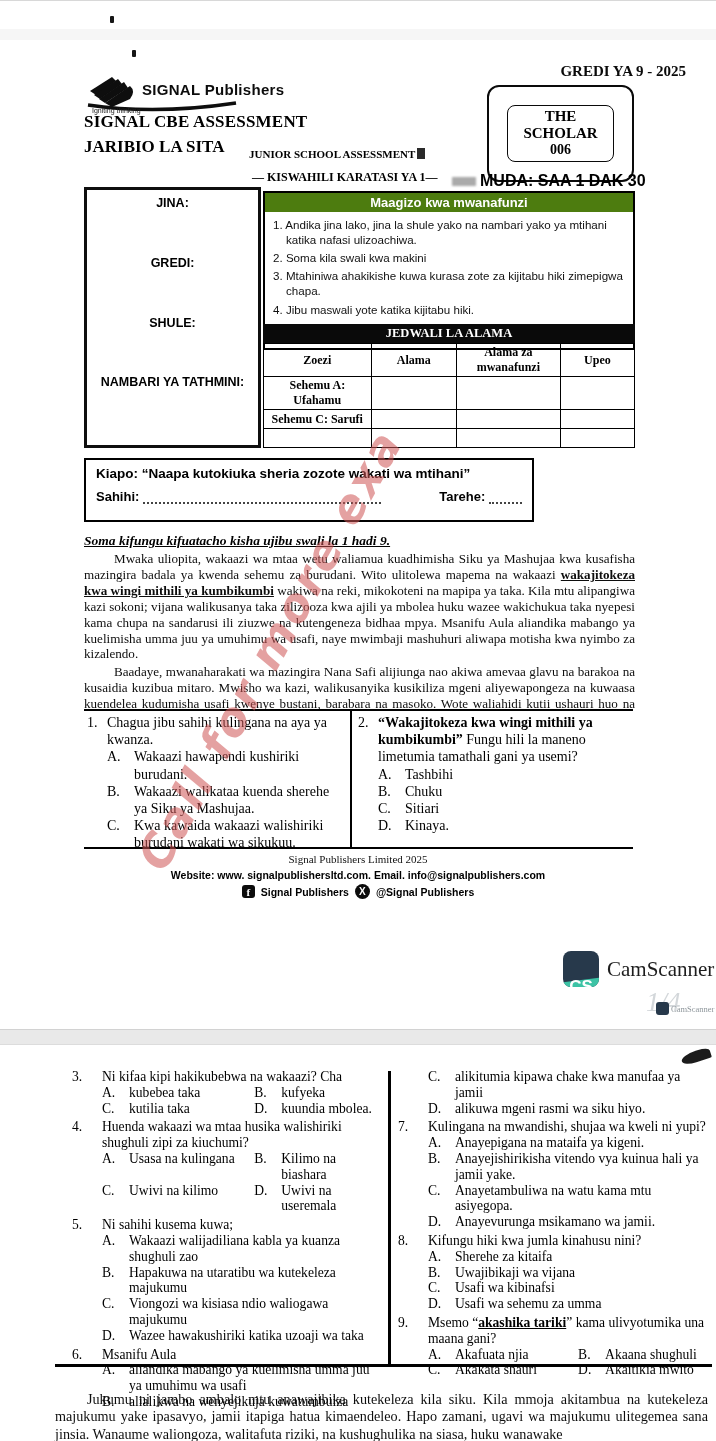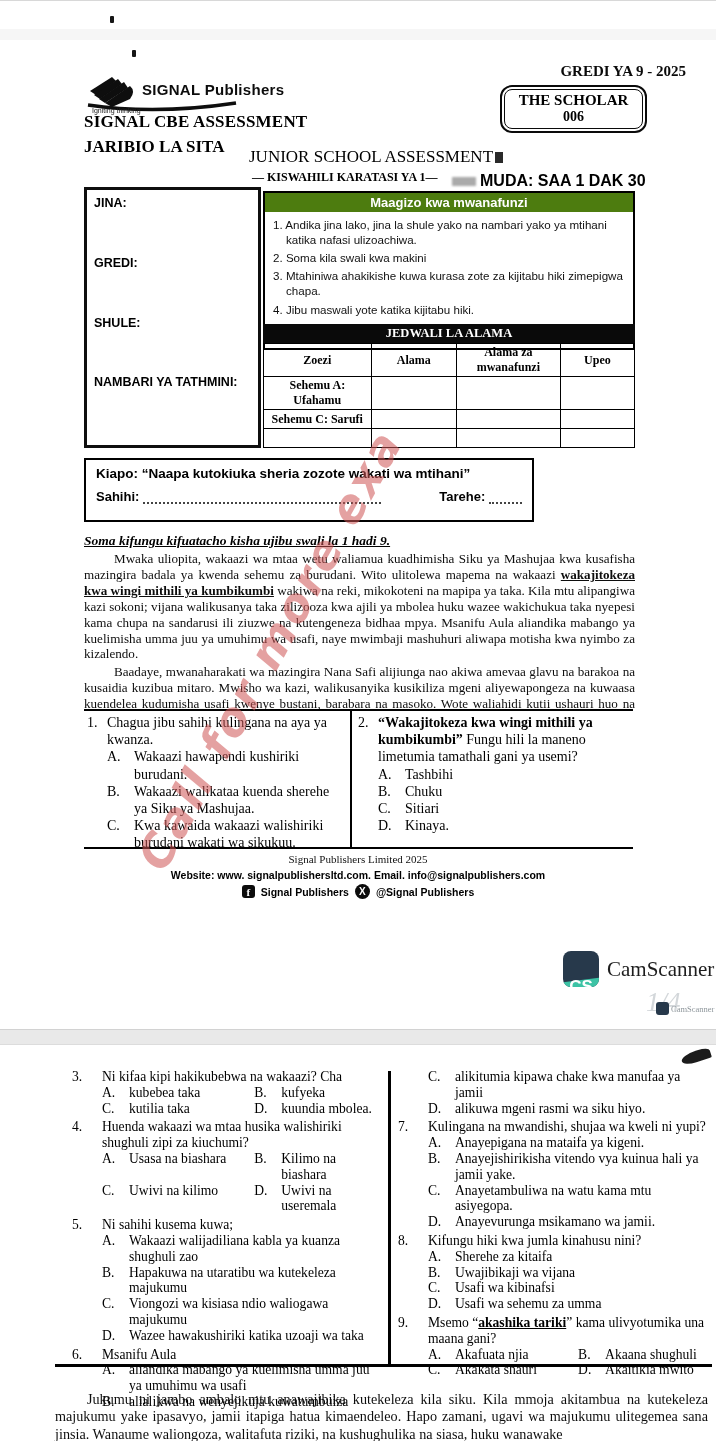--- a/index.html
+++ b/index.html
@@ -13,40 +13,40 @@
   #page1 { position:absolute; left:0; top:0; width:716px; height:1028px; background:#fff; }
   .faint-band { position:absolute; left:0; top:28px; width:716px; height:11px; background:#f6f6f6; }
   .speck { position:absolute; background:#161616; border-radius:1px; }
 
   .logo { position:absolute; left:86px; top:68px; width:220px; height:48px; }
   .logo-brand { position:absolute; left:56px; top:12px; font-family:"Liberation Sans",sans-serif;
                 font-weight:bold; font-size:15px; color:#0c0c0c; letter-spacing:.3px; }
   .logo-tag { position:absolute; left:6px; top:38px; font-size:7px; color:#222;
               font-family:"Liberation Sans",sans-serif; }
   .grade-year { position:absolute; right:30px; top:62px; font-weight:bold; font-size:15px; color:#0a0a0a; }
-  .series-box { position:absolute; left:500px; top:84px; width:147px; border:2.5px solid #0a0a0a;
-                border-radius:12px; padding:2px; }
+  .series-box { position:absolute; left:487px; top:84px; width:147px; border:2.5px solid #0a0a0a;
+                border-radius:12px; padding:18px; }
   .series-inner { border:1.5px solid #0a0a0a; border-radius:8px; text-align:center; padding:2px 0 3px; }
   .series-title { font-weight:bold; font-size:15px; }
   .series-num { font-weight:bold; font-size:14px; }
 
   .h1 { position:absolute; left:84px; top:111px; font-weight:bold; font-size:17px; letter-spacing:.2px; }
   .h2 { position:absolute; left:84px; top:136px; font-weight:bold; font-size:17px; }
-  .center-head { position:absolute; left:249px; top:146px; font-weight:normal; font-size:17px; }
+  .center-head { position:absolute; left:249px; top:146px; font-weight:bold; font-size:11px; }
   .center-head::after { content:""; display:inline-block; width:8px; height:11px; background:#2a2a2a;
                         margin-left:2px; transform:translateY(1px); }
   .paper-head { position:absolute; left:252px; top:169px; font-weight:bold; font-size:12px;text-align:center; }
   .duration { position:absolute; left:452px; top:171px; font-family:"Liberation Sans",sans-serif;
               font-weight:bold; font-size:16px; white-space:nowrap; }
   .duration::before { content:""; display:inline-block; width:24px; height:9px; background:#666;
                       opacity:.55; filter:blur(1.2px); margin-right:4px; }
 
   .form-box { position:absolute; left:84px; top:186px; width:177px; height:261px;
               border:3px solid #0f0f0f; padding:6px 7px 10px; display:flex; flex-direction:column; }
-  .form-field { flex:1; display:flex; flex-direction:row; }
+  .form-field { flex:1; display:flex; flex-direction:column;align-items:center; }
   .form-label { font-family:"Liberation Sans",sans-serif; font-weight:bold; font-size:12.5px; }
   .form-dots { margin-top:auto; border-bottom:2px dotted #3a3a3a; height:2px; margin-bottom:7px; }
 
   .inst-box { position:absolute; left:263px; top:190px; width:372px; border:2.5px solid #000; background:#fff; }
   .inst-head { background:#4d7c0f; color:#fff; text-align:center; font-family:"Liberation Sans",sans-serif;
                font-weight:bold; font-size:13px; padding:2px 0; }
   .inst-body { padding:6px 8px 9px; }
   .inst-item { font-family:"Liberation Sans",sans-serif; font-size:11.6px; line-height:1.28;
                padding-left:13px; text-indent:-13px; margin-bottom:3.5px; color:#111; }
 
@@ -370,21 +370,21 @@
           </div>
         </div>
         <div class="q">
           <div class="q-stem">
             <span class="q-num">4.</span>
             <span class="q-stemtext"><span>Huenda wakaazi wa mtaa husika walishiriki shughuli zipi za kiuchumi?</span></span>
           </div>
           <div class="opts two">
             <div class="opt">
               <span class="opt-k">A.</span>
-              <span class="opt-t">Usasa na biashara</span>
+              <span class="opt-t">Usasa na kulingana</span>
             </div>
             <div class="opt">
               <span class="opt-k">B.</span>
               <span class="opt-t">Kilimo na biashara</span>
             </div>
             <div class="opt">
               <span class="opt-k">C.</span>
               <span class="opt-t">Uwivi na kilimo</span>
             </div>
             <div class="opt">

